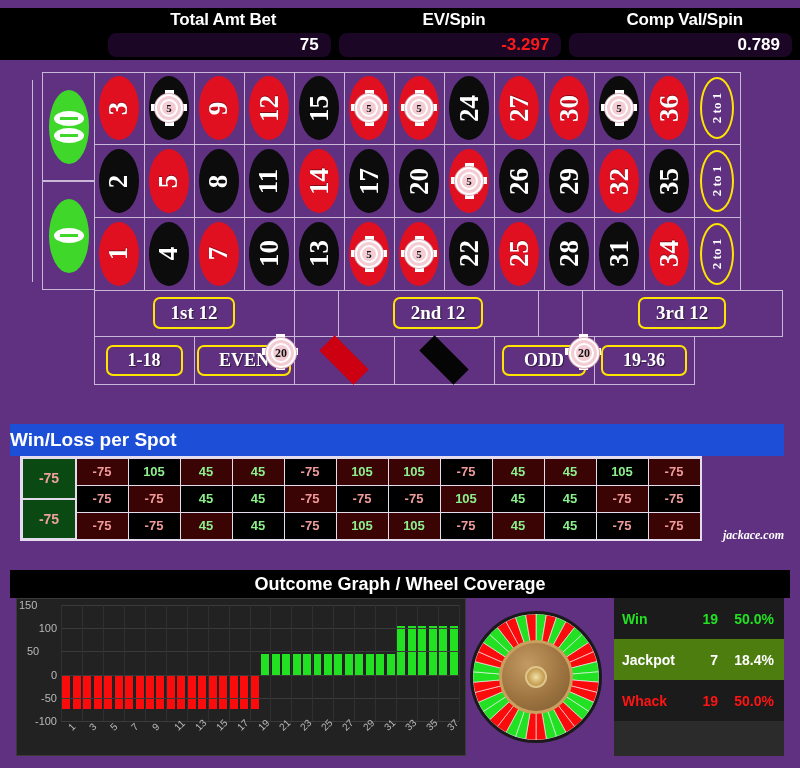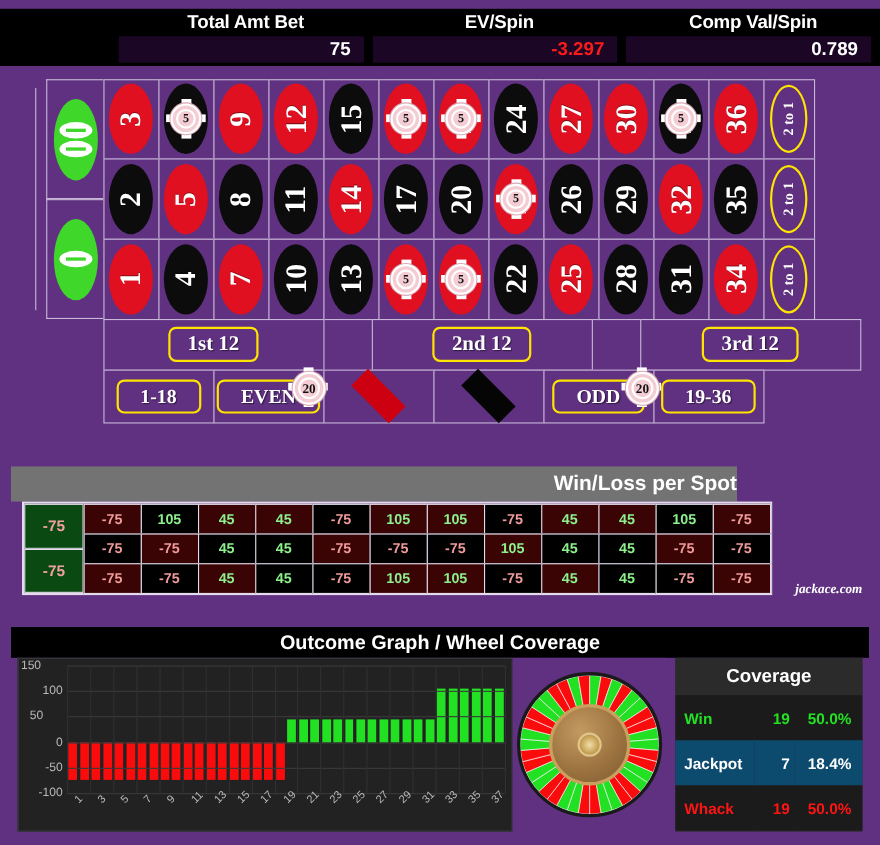--- a/index.html
+++ b/index.html
@@ -22,21 +22,21 @@
   .hdr-col.spacer { flex: 0 0 108px; }
   .hdr-label {
     color: #fff; font-size: 17px; font-weight: bold;
     text-align: center; line-height: 24px; height: 25px;
     letter-spacing: -.2px;
   }
   .hdr-value {
     background: #1c0626; margin: 0 8px 0 0;
     height: 24px; line-height: 24px;
     text-align: right; padding-right: 12px;
-    font-size: 17px; font-weight: bold; color: #fff;
+    font-size: 17px; font-weight: bold; color: #fff; border-radius: 8px;
   }
   .hdr-value.neg { color: #ff1a1a; }
 
   
   .table-wrap {
     position: absolute; left: 0; top: 62px;
     width: 800px; height: 330px;
   }
   .felt { position: absolute; left: 32px; top: 2px; }
 
@@ -184,23 +184,23 @@
   .chip-wrap { position: absolute; width: 28px; height: 28px; z-index: 6; }
   .chip-wrap .t-n { left: 10px; top: -4px; }
   .chip-wrap .t-s { left: 10px; bottom: -4px; }
   .chip-wrap .t-w { left: -4px; top: 10px; }
   .chip-wrap .t-e { right: -4px; top: 10px; }
   .chip-big { width: 30px; height: 30px; font-size: 12px; }
 
   
   .wl-title {
     position: absolute; left: 10px; top: 424px;
-    width: 660px; height: 32px; background: #737373;
+    width: 774px; height: 32px; background: #1d4ed8;
     color: #fff; font-size: 19px; font-weight: bold;
-    text-align: right; line-height: 32px;
+    text-align: left; line-height: 32px;
   }
   .wl-grid-outer {
     position: absolute; left: 20px; top: 456px;
     border: 2px solid #e4dced;
     display: flex;
   }
   .wl-zero-col {
     display: flex; flex-direction: column;
     width: 54px;
   }
@@ -318,21 +318,21 @@
   .cov-row {
     display: grid; grid-template-columns: 72px 36px 62px;
     height: 41px; align-items: stretch;
   }
   .cov-row > div {
     display: flex; align-items: center;
     font-size: 14px; font-weight: bold;
     padding: 0 8px;
   }
   .cov-row.alt > div { background: #1b1b1b; }
-  .cov-row.plain > div { background: #0c4a6e; }
+  .cov-row.plain > div { background: #4d7c0f; }
   .cov-row .c-num { justify-content: flex-end; padding-right: 4px; }
   .cov-row .c-pct { justify-content: flex-end; padding-right: 10px; }
   .cl-win   { color: #22e022; }
   .cl-jack  { color: #ffffff; }
   .cl-whack { color: #ff1414; }
 </style>
 </head>
 <body>
 
 <div class="header-bar">
@@ -939,21 +939,20 @@
           <path d="M66,66 L36.01531423866433,10.59315367399121 A63,63 0 0,1 45.54393344010493,6.413513772860021 Z" fill="#fb0c0c" stroke="#ffffff" stroke-width="0.6"></path>
           <path d="M66,66 L45.54393344010493,6.413513772860021 A63,63 0 0,1 55.63054081231378,3.859237885628488 Z" fill="#22e022" stroke="#ffffff" stroke-width="0.6"></path>
           <path d="M66,66 L55.63054081231378,3.859237885628488 A63,63 0 0,1 65.99999999999999,3 Z" fill="#fb0c0c" stroke="#ffffff" stroke-width="0.6"></path>
         </svg>
       <div class="wheel-rim"></div>
       <div class="wheel-hub"></div>
     </div>
   </div>
 
   <div class="cov-box">
-    <div class="cov-title">Coverage</div>
     <div id="cov-rows">
         <div class="cov-row alt">
           <div class="c-label cl-win">Win</div>
           <div class="c-num cl-win">19</div>
           <div class="c-pct cl-win">50.0%</div>
         </div>
         <div class="cov-row plain">
           <div class="c-label cl-jack">Jackpot</div>
           <div class="c-num cl-jack">7</div>
           <div class="c-pct cl-jack">18.4%</div>

